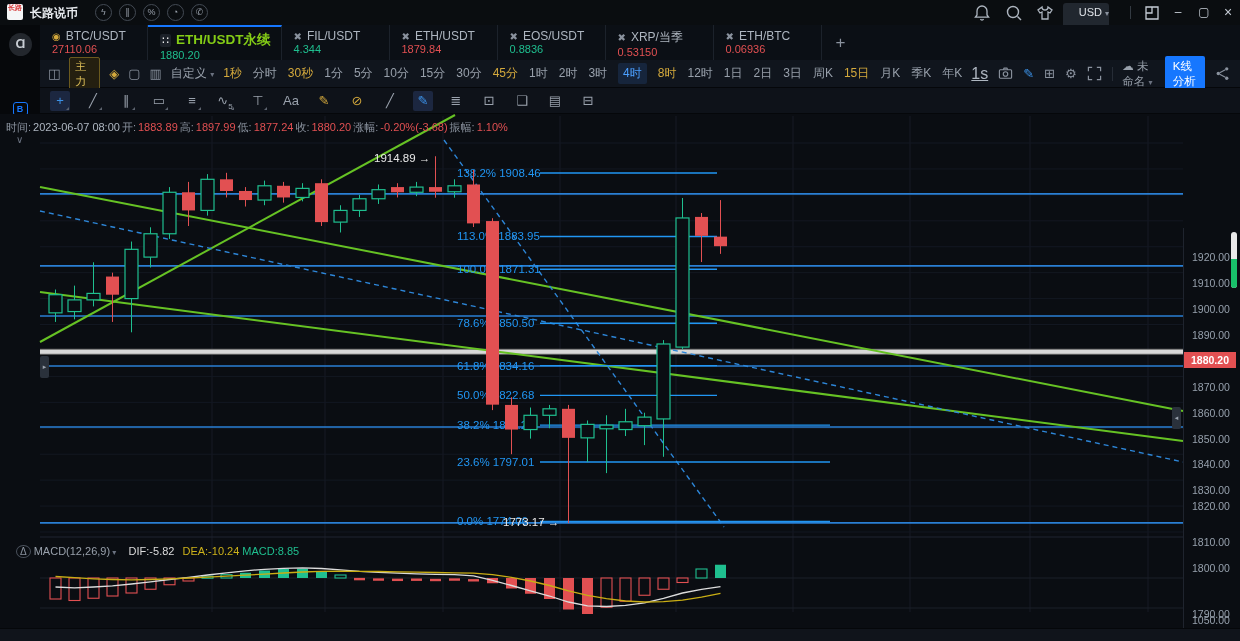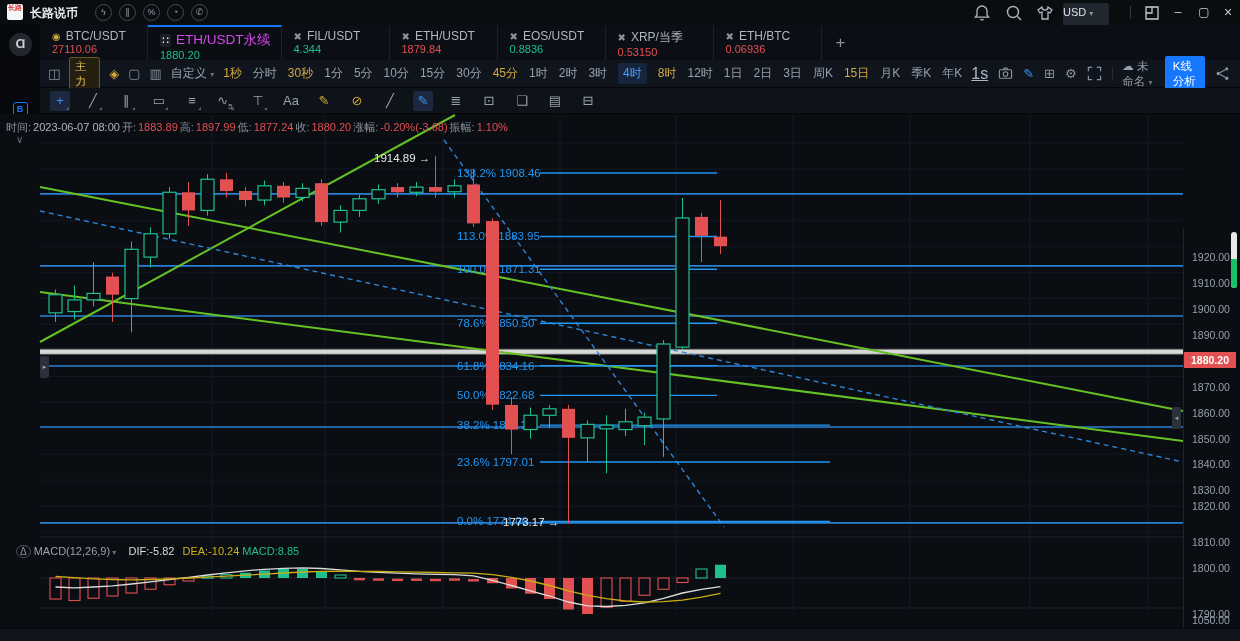--- a/index.html
+++ b/index.html
@@ -11,21 +11,21 @@
   
   #topbar { left:0; top:0; width:1240px; height:25px; background:#0a0d10; }
   #app-logo { left:7px; top:4px; width:16px; height:16px; background:#f5f6f7; border-radius:2px;
     color:#d63a3a; font-size:7px; font-weight:bold; text-align:center; line-height:8px; overflow:hidden;}
   #app-title { left:30px; top:5px; color:#e6e9ed; font-size:12px; font-weight:bold; }
   .circ { top:4px; width:17px; height:17px; border:1px solid #434a54; border-radius:50%;
     color:#9aa2ad; font-size:9px; text-align:center; line-height:15px; }
   .tb-ico { top:3px; width:20px; height:20px; }
   .tb-ico svg { width:100%; height:100%; }
   #usd-box { left:1063px; top:3px; width:46px; height:37px; background:#21272f; border-radius:3px;
-    color:#dfe3e8; font-size:11px; text-align:left; line-height:18px; }
+    color:#dfe3e8; font-size:11px; text-align:right; line-height:18px; }
   #usd-box b { color:#8a929e; font-size:8px; }
   .win-sep { left:1130px; top:6px; width:1px; height:13px; background:#333a42; }
   .winctl { top:4px; width:16px; height:16px; color:#c6cdd6; font-size:12px; text-align:center; line-height:16px; }
 
   
   #sidebar { left:0; top:25px; width:40px; height:616px; background:#06080b; }
   #side-logo { left:9px; top:8px; width:23px; height:23px; border-radius:50%; background:#23272d;
     color:#c9ced4; font-size:13px; font-weight:bold; text-align:center; line-height:22px; }
   .side-item { left:0; width:40px; text-align:center; color:#7d838d; }
   .side-ico { display:block; font-size:13px; height:16px; line-height:15px; position:relative; }
@@ -35,21 +35,21 @@
   .reddot { position:absolute; right:9px; top:-2px; width:5px; height:5px; border-radius:50%; background:#e2504e; }
   .bbox { display:inline-block; border:1.5px solid currentColor; border-radius:3px; width:15px; height:14px;
     font-size:9px; line-height:12px; font-weight:bold; }
 
   
   #tabbar { left:40px; top:25px; width:1200px; height:35px; background:#0b0f15; display:flex; }
   .ptab { position:relative; height:35px; padding:4px 10px 0 12px; border-right:1px solid #1c222b; min-width:108px;}
   .ptab .trow { display:flex; align-items:center; gap:5px; }
   .ptab .tname { color:#aeb6c0; font-size:12px; white-space:nowrap; }
   .ptab.active { background:#0a0e13; border-top:2px solid #1677ff; }
-  .ptab.active .tname { color:#d946ef; font-size:13.5px; font-weight:normal; }
+  .ptab.active .tname { color:#84cc16; font-size:13.5px; font-weight:bold; }
   .ptab .tprice { font-size:11px; margin-top:0px; }
   .up { color:#1fbf8f; } .down { color:#e25052; }
   .ticon { font-size:10px; color:#8a929e; }
   .ticon.coin { color:#d4a93c; }
   .ticon.grid { color:#fff; background:#1c2129; border-radius:2px; padding:0 2px; font-size:11px;}
   #add-tab { color:#8a929e; font-size:17px; padding:8px 0 0 14px; }
 
   
   #toolbar { left:40px; top:60px; width:1200px; height:28px; background:#10151d; display:flex;
     align-items:center; gap:9px; padding-left:8px; border-bottom:1px solid #05070a; }

